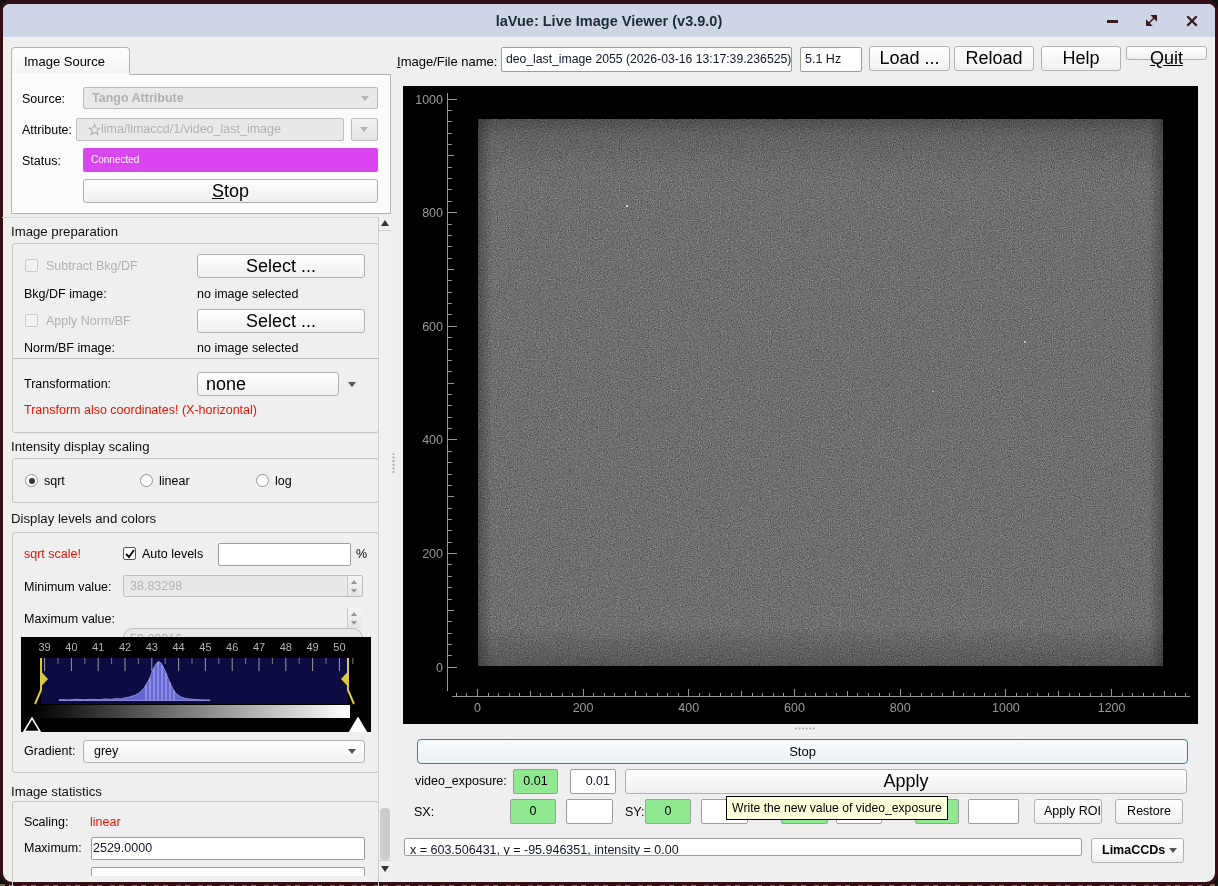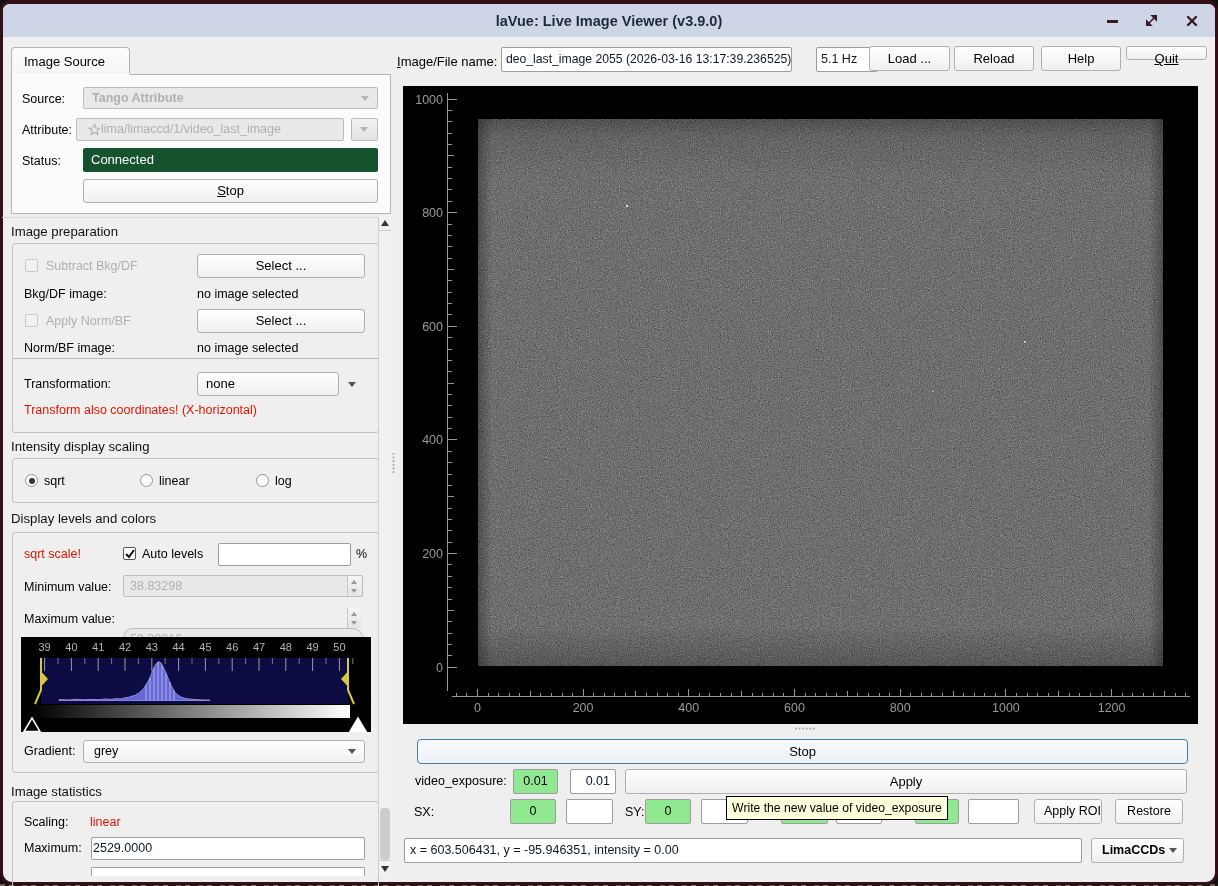--- a/index.html
+++ b/index.html
@@ -17,21 +17,21 @@
 }
 #titlebar .title {
   position:absolute; left:0; top:0; width:100%; height:100%;
   text-align:center; line-height:34px; font-weight:bold; font-size:14.5px; color:#1d2a3a;border-radius:9px;
 }
 .wbtn { position:absolute; color:#3b1a22; }
 
 .lbl { position:absolute; font-size:12.5px; color:#000; white-space:nowrap; }
 .btn {
   position:absolute; background:linear-gradient(180deg,#fefefe,#f0f0f0);
-  border:1px solid #b0b0b0; border-radius:3px; font-size:13px; color:#000;
+  border:1px solid #b0b0b0; border-radius:3px; font-size:18px; color:#000;
   text-align:center; white-space:nowrap;
 }
 .input {
   position:absolute; background:#ffffff; border:1px solid #9d9d9d; border-radius:2px;
   font-size:12.5px; color:#0f172a; white-space:nowrap; overflow:hidden;
 }
 .dis {
   position:absolute; background:#e9e9e9; border:1px solid #bcbcbc; border-radius:2px;
   font-size:12.5px; color:#b0b0b0; white-space:nowrap; overflow:hidden;
 }
@@ -67,21 +67,21 @@
 </svg>
 <svg class="wbtn" style="left:1186px; top:15px;" width="12" height="12" viewBox="0 0 12 12">
   <g stroke="#3b1a22" stroke-width="2.4" stroke-linecap="round">
     <line x1="2" y1="2" x2="10" y2="10"></line>
     <line x1="10" y1="2" x2="2" y2="10"></line>
   </g>
 </svg>
 
 <div class="lbl" style="left:397px; top:54px; font-size:13px;"><u>I</u>mage/File name:</div>
 <div class="input" style="left:501px; top:47px; width:291px; height:25px; line-height:23px; padding-left:4px; font-size:12.2px;">deo_last_image 2055 (2026-03-16 13:17:39.236525)</div>
-<div class="input" style="left:800px; top:47px; width:62px; height:25px; line-height:23px; padding-left:4px;margin-left:16px;">5.1 Hz</div>
+<div class="input" style="left:800px; top:47px; width:62px; height:25px; line-height:23px; padding-left:4px;">5.1 Hz</div>
 <div class="btn" style="left:869px; top:46px; width:81px; height:25px; line-height:23px;">Load ...</div>
 <div class="btn" style="left:954px; top:46px; width:80px; height:25px; line-height:23px;">Reload</div>
 <div class="btn" style="left:1041px; top:46px; width:80px; height:25px; line-height:23px;">Help</div>
 <div class="btn" style="left:1126px; top:46px; width:81px; height:14px; line-height:23px;text-decoration:underline;"><u>Q</u>uit</div>
 
 <div class="abs" style="left:11px; top:47px; width:119px; height:28px; background:linear-gradient(180deg,#fdfdfd,#f4f4f4); border:1px solid #b4b4b4; border-bottom:none; border-radius:4px 4px 0 0; font-size:13px; text-align:left; padding-left:12px; line-height:28px;">Image Source</div>
 <div class="abs" style="left:11px; top:74px; width:380px; height:140px; background:#fbfbfb; border:1px solid #b4b4b4;"></div>
 <div class="abs" style="left:12px; top:74px; width:118px; height:2px; background:#fdfdfd;"></div>
 
 <div class="lbl" style="left:22px; top:92px;">Source:</div>
@@ -90,21 +90,21 @@
 
 <div class="lbl" style="left:22px; top:123px;">Attribute:</div>
 <div class="dis" style="left:76px; top:118px; width:268px; height:23px; line-height:21px; padding-left:24px;">lima/limaccd/1/video_last_image</div>
 <svg class="abs" style="left:88px; top:123px;" width="13" height="13" viewBox="0 0 24 24">
     <path d="M12 2.5 L14.8 9.2 L22 9.6 L16.4 14.2 L18.2 21.3 L12 17.4 L5.8 21.3 L7.6 14.2 L2 9.6 L9.2 9.2 Z" fill="none" stroke="#b0b0b0" stroke-width="2"></path>
   </svg>
 <div class="dis" style="left:351px; top:118px; width:27px; height:23px; background:linear-gradient(180deg,#f2f2f2,#e2e2e2);"></div>
 <div class="arrow-dn g" style="left:360px; top:127px;"></div>
 
 <div class="lbl" style="left:22px; top:154px;">Status:</div>
-<div class="abs" style="left:83px; top:148px; width:295px; height:24px; background:#14532d; border-radius:2px; color:#fff; font-size:13px; line-height:24px; padding-left:8px;">Connected</div>
+<div class="abs" style="left:83px; top:148px; width:295px; height:24px; background:#d946ef; border-radius:2px; color:#fff; font-size:10px; line-height:24px; padding-left:8px;">Connected</div>
 <div class="btn" style="left:83px; top:179px; width:295px; height:24px; line-height:22px;"><u>S</u>top</div>
 
 <div class="abs" style="left:2px; top:217px; width:376px; height:1px; background:#d6d6d6;"></div>
 
 <div class="hdr" style="left:11px; top:224px;">Image preparation</div>
 <div class="grp" style="left:12px; top:243px; width:367px; height:190px;"></div>
 <div class="cb dis2" style="left:25px; top:259px;"></div>
 <div class="lbl gray" style="left:46px; top:259px;">Subtract Bkg/DF</div>
 <div class="btn" style="left:197px; top:254px; width:168px; height:24px; line-height:22px;">Select ...</div>
 <div class="lbl" style="left:24px; top:287px;">Bkg/DF image:</div>
@@ -470,15 +470,15 @@
 <div class="input" style="left:701px; top:799px; width:47px; height:25px;"></div>
 <div class="greenf" style="left:781px; top:799px; width:47px; height:25px; line-height:23px;">0</div>
 <div class="input" style="left:836px; top:799px; width:46px; height:25px;"></div>
 <div class="greenf" style="left:915px; top:799px; width:44px; height:25px; line-height:23px;">0</div>
 <div class="input" style="left:968px; top:799px; width:51px; height:25px;"></div>
 <div class="btn" style="left:1034px; top:799px; width:68px; height:25px; line-height:23px; font-size:12.5px;text-align:right;">Apply ROI</div>
 <div class="btn" style="left:1115px; top:799px; width:68px; height:25px; line-height:23px; font-size:12.5px;">Restore</div>
 
 <div class="abs" style="left:726px; top:796px; width:222px; height:24px; background:#ffffdc; border:1px solid #000; font-size:12.2px; line-height:22px; text-align:center; color:#000; white-space:nowrap;">Write the new value of video_exposure</div>
 
-<div class="input" style="left:404px; top:838px; width:678px; height:25px; line-height:23px; padding-left:5px;">x = 603.506431, y = -95.946351, intensity = 0.00</div>
+<div class="input" style="left:404px; top:838px; width:678px; height:18px; line-height:23px; padding-left:5px;">x = 603.506431, y = -95.946351, intensity = 0.00</div>
 <div class="btn" style="left:1091px; top:838px; width:93px; height:25px; line-height:23px; text-align:left; padding-left:10px; font-weight:bold; font-size:12.5px;">LimaCCDs</div>
 <div class="arrow-dn" style="left:1169px; top:848px;"></div>
 
 </body></html>

